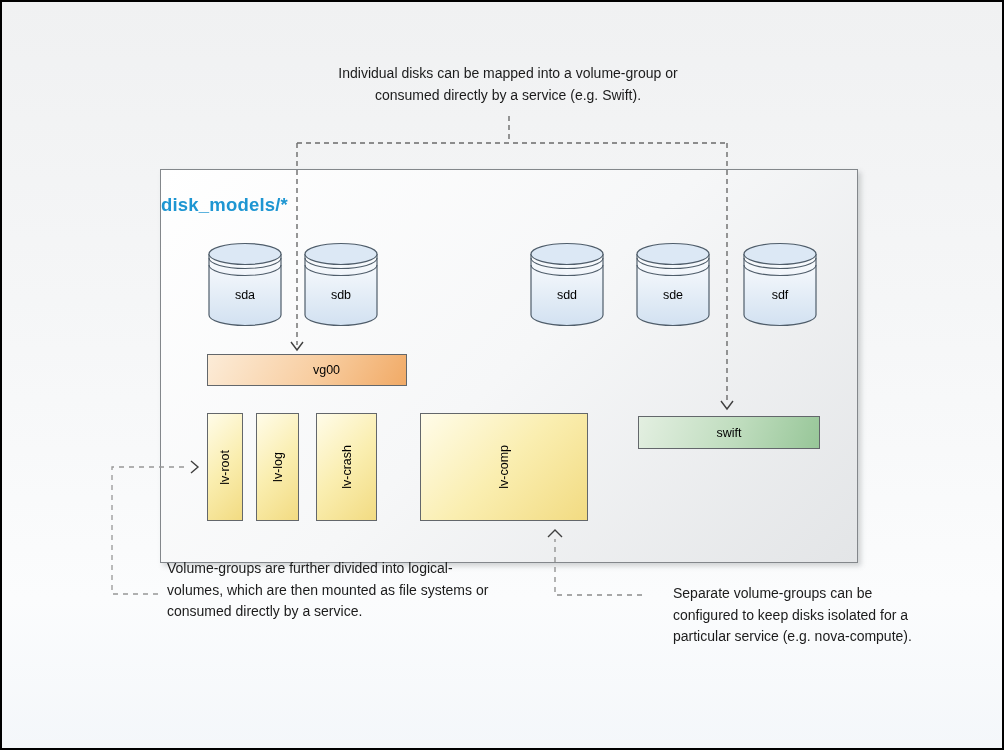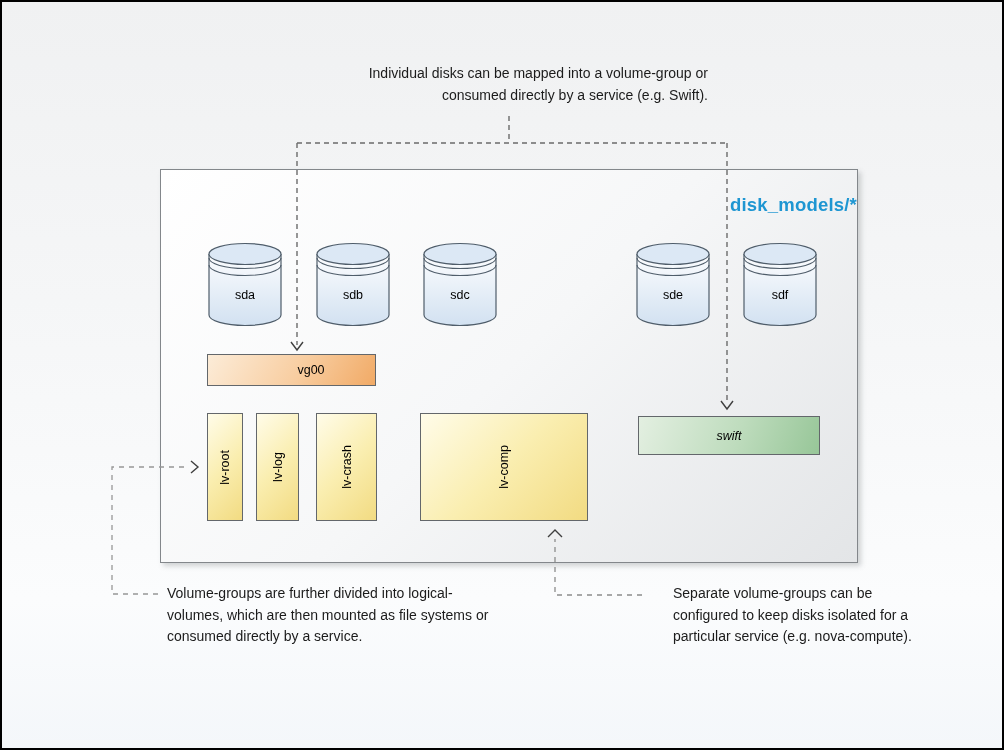--- a/index.html
+++ b/index.html
@@ -16,39 +16,39 @@
   }
 
   .annotation {
     position: absolute;
     color: #1b1b1b;
     font-size: 14px;
     line-height: 21.5px;
   }
   .annotation-top {
     left: 306px; top: 61px; width: 400px;
-    text-align: right;
-  }
-  .annotation-bl { left: 165px; top: 581px; width: 336px; }
+    text-align: center;
+  }
+  .annotation-bl { left: 165px; top: 556px; width: 336px; }
   .annotation-bl p { margin: 0 0 14px 0; }
   .annotation-br { left: 650px; top: 581px; width: 268px; margin-left: 21px; }
 
   .main-box {
     position: absolute;
     left: 158px; top: 167px;
     width: 698px; height: 394px;
     border: 1.5px solid #83878b;
     background: linear-gradient(135deg, #ffffff 0%, #f6f7f8 50%, #e3e5e7 100%);
     box-shadow: 3px 3px 5px rgba(110, 115, 120, 0.30);
   }
 
   .diagram-title {
     position: absolute;
     left: 0; top: 24px; width: 100%;
-    text-align: right;
+    text-align: left;
     font-size: 18.5px;
     font-weight: 600;
     letter-spacing: 0.2px;
     color: #1e96d2;
   }
 
   .disk {
     position: absolute;
     top: 72px;
     width: 74px; height: 86px;
@@ -66,29 +66,28 @@
     height: 32px;
     border: 1.2px solid #63676b;
     display: flex;
     align-items: center;
     justify-content: center;
     font-size: 12.5px;
     color: #000000;
   }
   .bar-vg {
     top: 184px;
-    width: 169px;
+    width: 200px;
     background: linear-gradient(120deg, #fcecd8 0%, #f8cda0 55%, #f1aa66 100%);
     padding-left: 39px;
   }
   .bar-swift {
     top: 246px;
-    width: 182px; height: 39px;
+    width: 182px; height: 33px;
     background: linear-gradient(110deg, #e3efe1 0%, #bedcbd 55%, #97c698 100%);
-    font-style: italic;
   }
 
   .lv {
     position: absolute;
     top: 243px;
     height: 108px;
     border: 1.2px solid #63676b;
     background: linear-gradient(135deg, #fffce9 0%, #faeeb0 50%, #f2db82 100%);
     display: flex;
     align-items: center;
@@ -129,40 +128,40 @@
           </linearGradient>
         </defs>
         <path d="M1 12 V73 A36 10.5 0 0 0 73 73 V12" fill="url(#dg1)" stroke="#4f5d6a" stroke-width="1.2"></path>
         <ellipse cx="37" cy="12" rx="36" ry="10.5" fill="#dce8f5" stroke="#4f5d6a" stroke-width="1.2"></ellipse>
         <path d="M1 16 A36 10.5 0 0 0 73 16" fill="none" stroke="#4f5d6a" stroke-width="1.1"></path>
         <path d="M1 23 A36 10.5 0 0 0 73 23" fill="none" stroke="#4f5d6a" stroke-width="1.1"></path>
       </svg>
       <span class="disk-label">sda</span>
     </div>
 
-    <div class="disk" style="left:155px">
+    <div class="disk" style="left:143px">
       <svg width="74" height="86" viewBox="0 0 74 86">
         <path d="M1 12 V73 A36 10.5 0 0 0 73 73 V12" fill="url(#dg1)" stroke="#4f5d6a" stroke-width="1.2"></path>
         <ellipse cx="37" cy="12" rx="36" ry="10.5" fill="#dce8f5" stroke="#4f5d6a" stroke-width="1.2"></ellipse>
         <path d="M1 16 A36 10.5 0 0 0 73 16" fill="none" stroke="#4f5d6a" stroke-width="1.1"></path>
         <path d="M1 23 A36 10.5 0 0 0 73 23" fill="none" stroke="#4f5d6a" stroke-width="1.1"></path>
       </svg>
       <span class="disk-label">sdb</span>
     </div>
 
-    <div class="disk" style="left:262px">
-      <svg width="74" height="86" viewBox="0 0 74 86">
-        <path d="M1 12 V73 A36 10.5 0 0 0 73 73 V12" fill="url(#dg1)" stroke="#4f5d6a" stroke-width="1.2"></path>
-        <ellipse cx="37" cy="12" rx="36" ry="10.5" fill="#dce8f5" stroke="#4f5d6a" stroke-width="1.2"></ellipse>
-        <path d="M1 16 A36 10.5 0 0 0 73 16" fill="none" stroke="#4f5d6a" stroke-width="1.1"></path>
-        <path d="M1 23 A36 10.5 0 0 0 73 23" fill="none" stroke="#4f5d6a" stroke-width="1.1"></path>
-      </svg>
-      <span class="disk-label">sdc</span>
-    </div>
-
+
+    <div class="disk" style="left:369px">
+      <svg width="74" height="86" viewBox="0 0 74 86">
+        <path d="M1 12 V73 A36 10.5 0 0 0 73 73 V12" fill="url(#dg1)" stroke="#4f5d6a" stroke-width="1.2"></path>
+        <ellipse cx="37" cy="12" rx="36" ry="10.5" fill="#dce8f5" stroke="#4f5d6a" stroke-width="1.2"></ellipse>
+        <path d="M1 16 A36 10.5 0 0 0 73 16" fill="none" stroke="#4f5d6a" stroke-width="1.1"></path>
+        <path d="M1 23 A36 10.5 0 0 0 73 23" fill="none" stroke="#4f5d6a" stroke-width="1.1"></path>
+      </svg>
+      <span class="disk-label">sdd</span>
+    </div>
 
     <div class="disk" style="left:475px">
       <svg width="74" height="86" viewBox="0 0 74 86">
         <path d="M1 12 V73 A36 10.5 0 0 0 73 73 V12" fill="url(#dg1)" stroke="#4f5d6a" stroke-width="1.2"></path>
         <ellipse cx="37" cy="12" rx="36" ry="10.5" fill="#dce8f5" stroke="#4f5d6a" stroke-width="1.2"></ellipse>
         <path d="M1 16 A36 10.5 0 0 0 73 16" fill="none" stroke="#4f5d6a" stroke-width="1.1"></path>
         <path d="M1 23 A36 10.5 0 0 0 73 23" fill="none" stroke="#4f5d6a" stroke-width="1.1"></path>
       </svg>
       <span class="disk-label">sde</span>
     </div>

